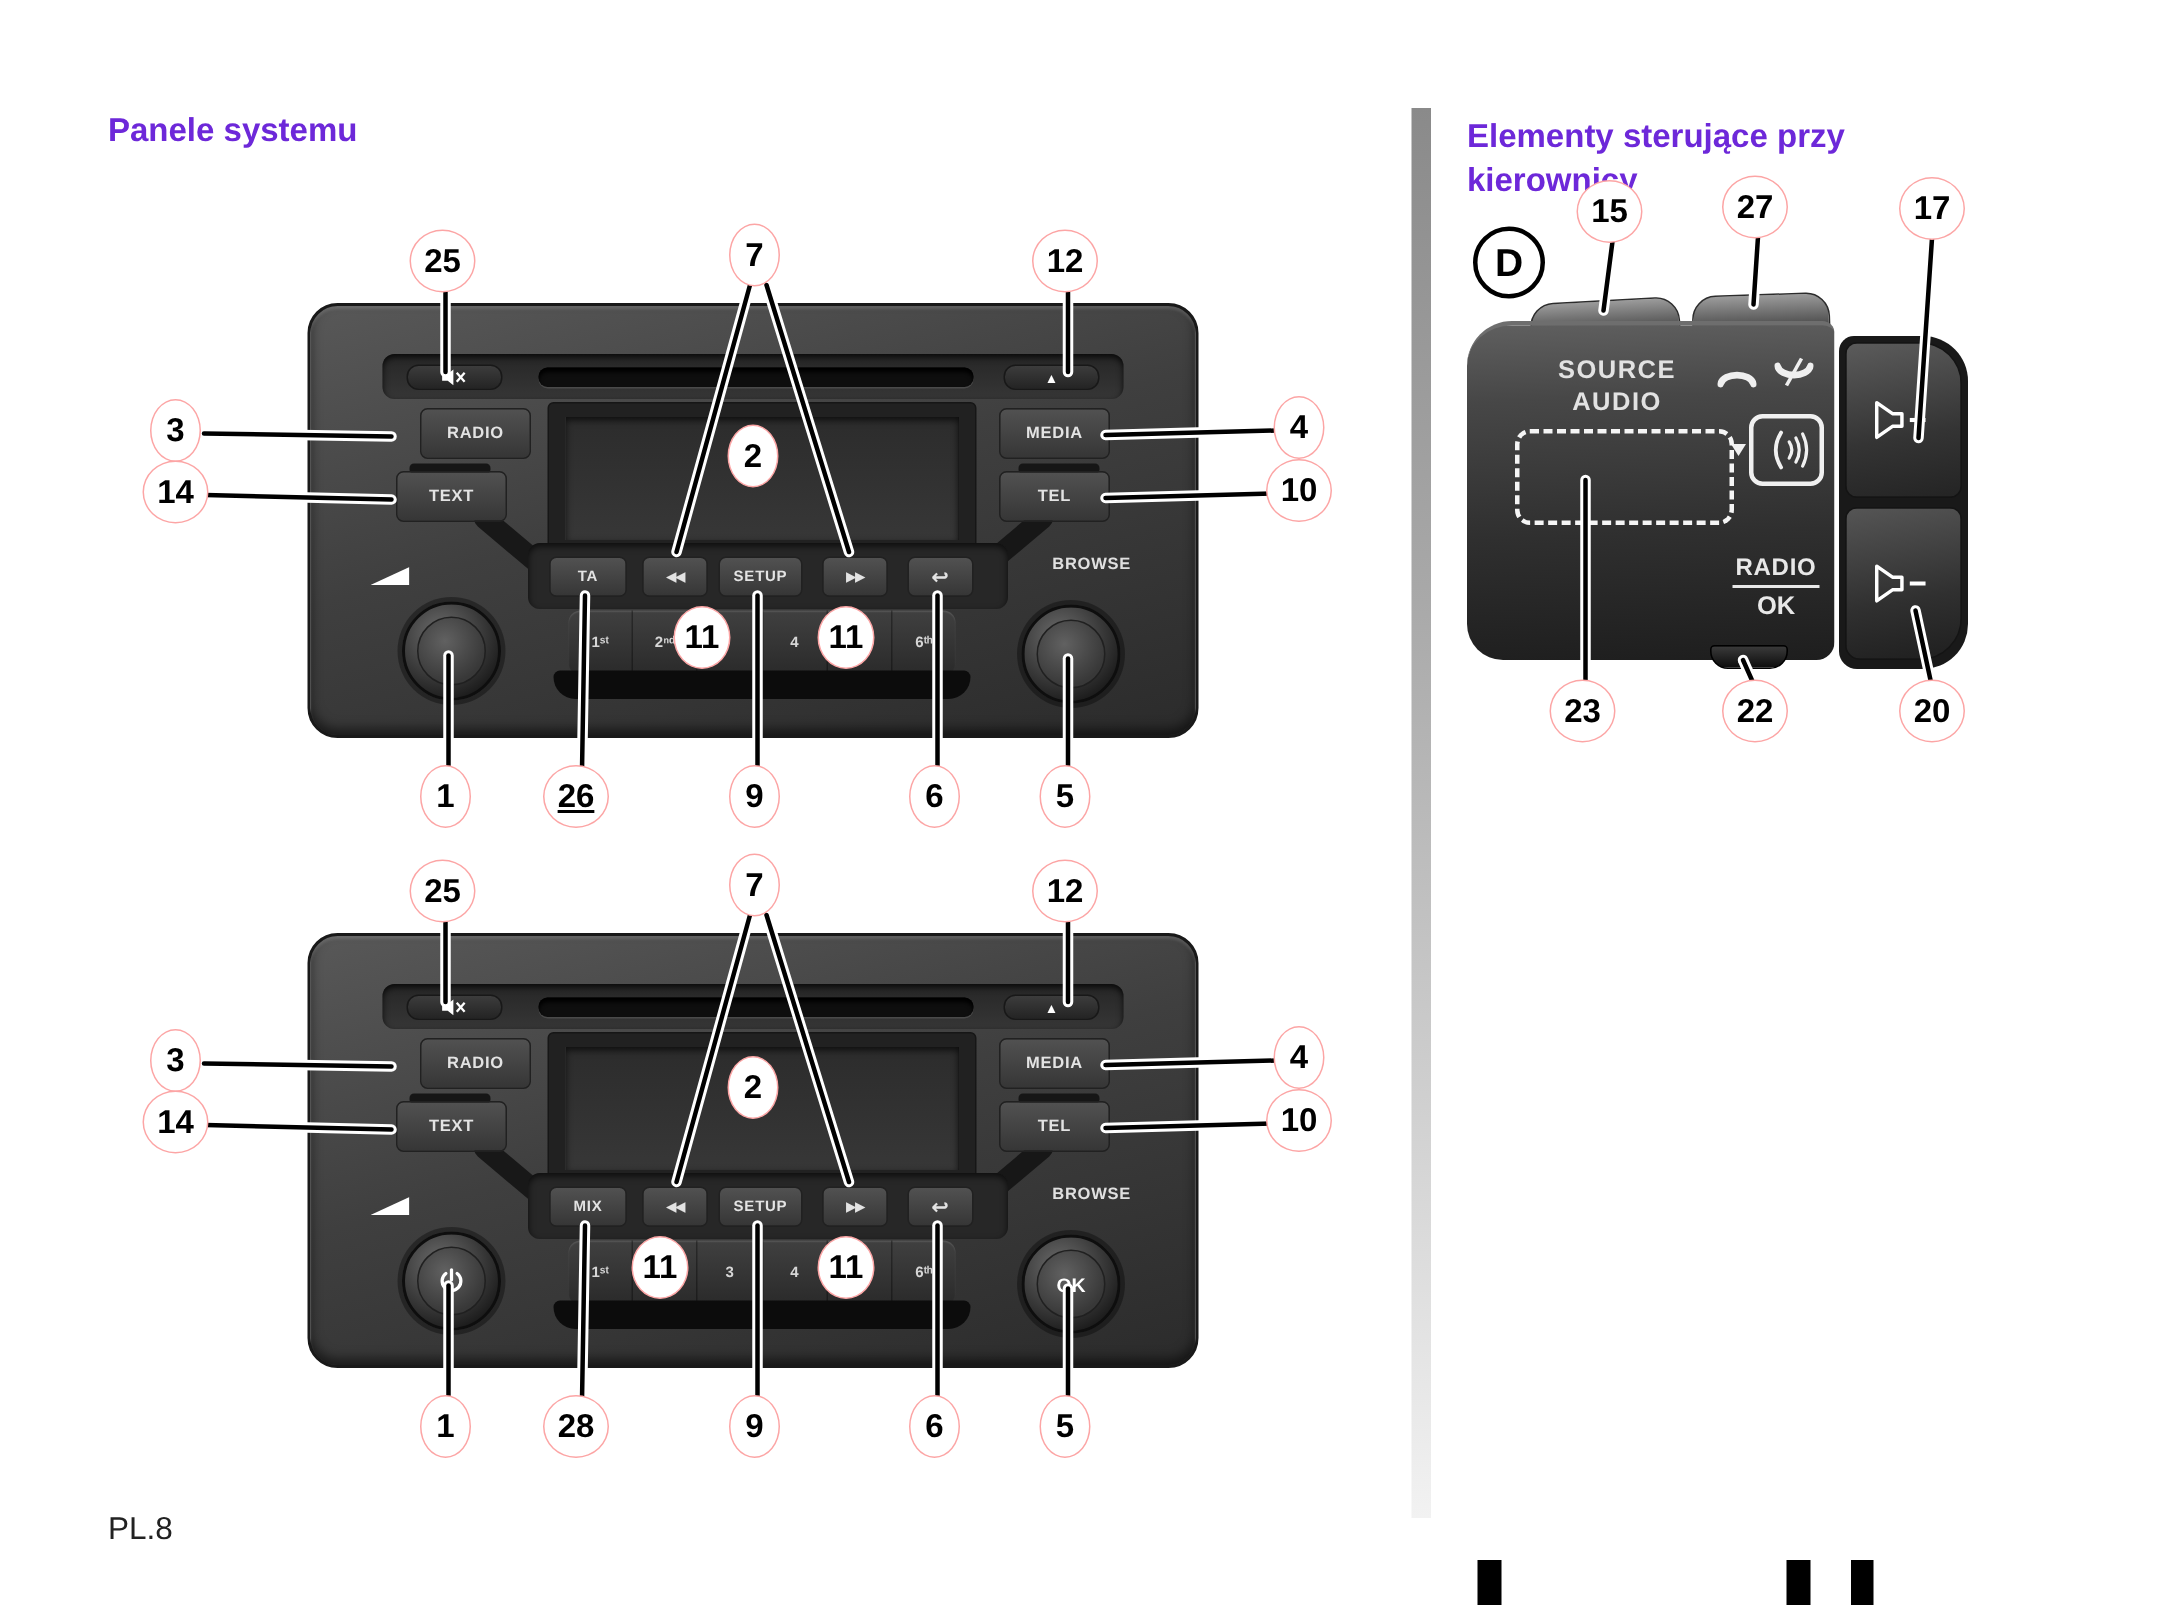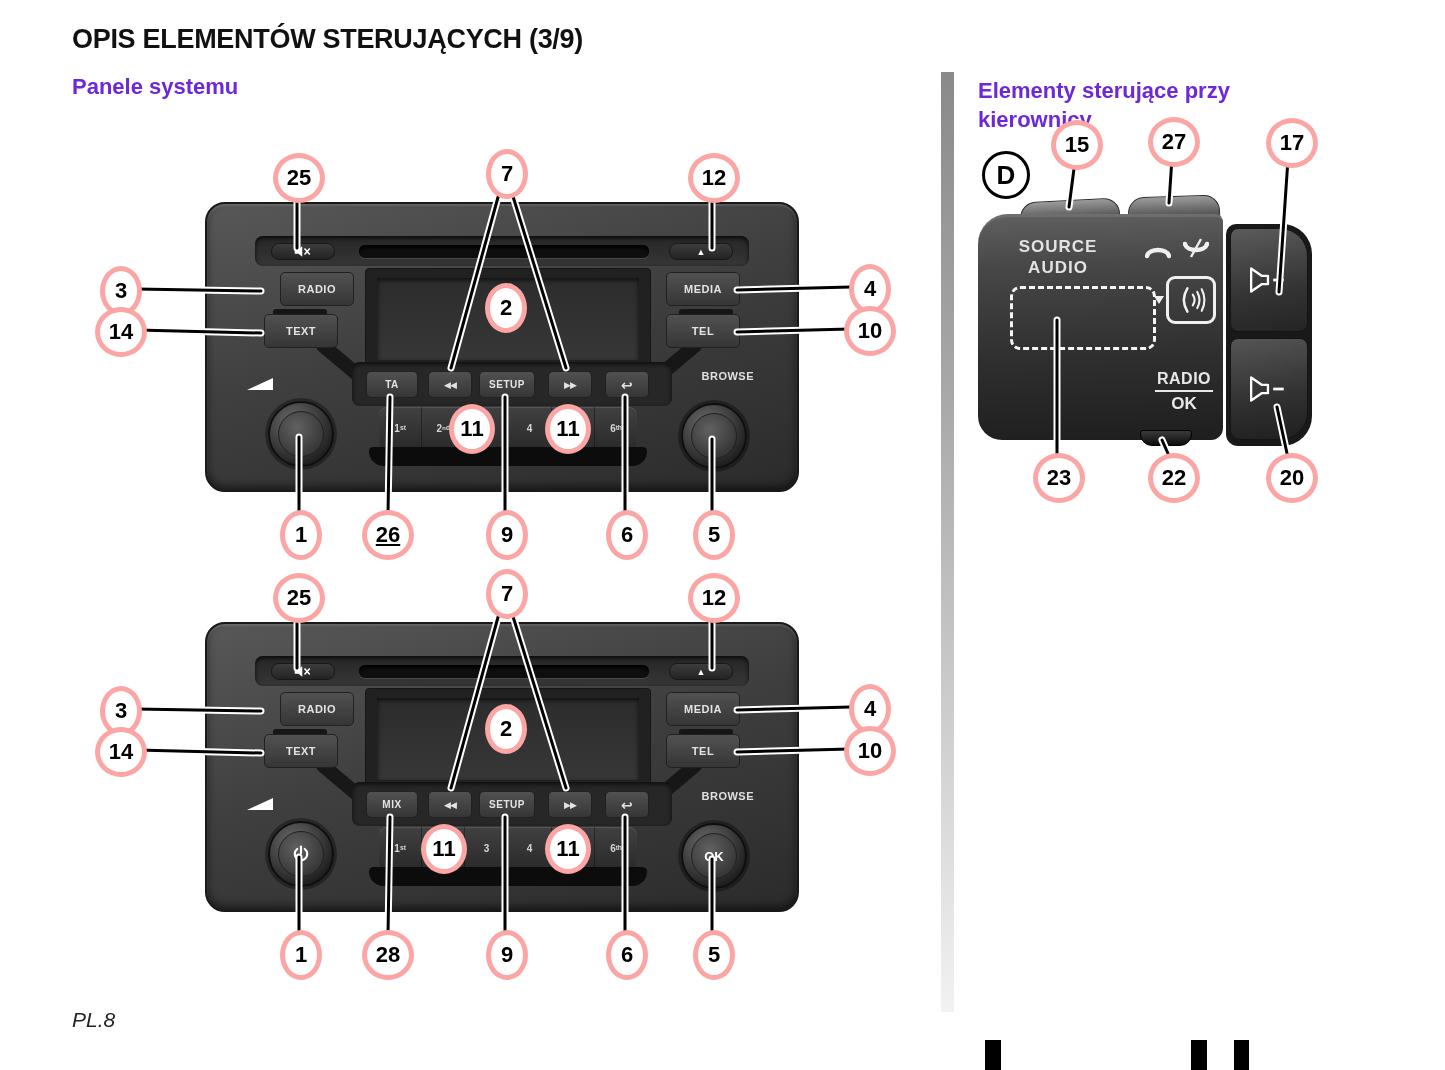--- a/index.html
+++ b/index.html
@@ -3,21 +3,21 @@
 <meta charset="utf-8">
 <style>
   html,body{margin:0;padding:0;background:#e8e8e8;}
   .page{position:relative;width:1445px;height:1070px;background:#ffffff;overflow:hidden;
         font-family:"Liberation Sans","DejaVu Sans",sans-serif;}
   .title{position:absolute;left:72px;top:24px;font-size:27px;font-weight:bold;color:#111;letter-spacing:-0.3px;}
   .subhead{position:absolute;font-size:22px;font-weight:bold;color:#6d28d9;}
   .subhead.left{left:72px;top:74px;}
   .subhead.right{left:978px;top:76px;line-height:29px;width:330px;}
   .preline{white-space:pre-line;}
-  .pagenum{position:absolute;left:72px;top:1008px;font-size:21px;color:#222;font-style:italic;}
+  .pagenum{position:absolute;left:72px;top:1008px;font-size:21px;color:#222;}
   .sepbar{position:absolute;left:941px;top:72px;width:13px;height:940px;
           background:linear-gradient(180deg,#8a8a8a 0%,#a9a9a9 35%,#cfcfcf 70%,#f2f2f2 100%);}
   .pmark{position:absolute;top:1040px;height:30px;background:#000;}
   .pm1{left:985px;width:16px;} .pm2{left:1191px;width:16px;} .pm3{left:1234px;width:15px;}
 
   
   .panel{position:absolute;width:590px;height:286px;border-radius:20px;border:2px solid #191919;
          background:linear-gradient(165deg,#585858 0%,#3f3f3f 45%,#2b2b2b 100%);
          box-shadow:inset 0 2px 2px rgba(255,255,255,.14), inset 0 -4px 8px rgba(0,0,0,.55);z-index:1;}
   .panel *{position:absolute;box-sizing:border-box;}
@@ -78,46 +78,45 @@
           background:linear-gradient(178deg,#5f5f5f 0%,#474747 22%,#2f2f2f 62%,#1e1e1e 100%);}
   .s-wheel{left:170px;top:240px;width:52px;height:16px;background:linear-gradient(#3a3a3a,#0d0d0d);
            border-radius:3px 3px 12px 12px;z-index:3;border:1px solid #000;}
   .s-module{left:256px;top:34px;width:86px;height:222px;background:#191919;border-radius:10px 30px 30px 12px;z-index:2;}
   .s-volup{left:260px;top:38px;width:78px;height:104px;border-radius:8px 28px 8px 8px;
            background:linear-gradient(170deg,#5b5b5b,#343434 60%,#242424);border:1px solid #141414;
            display:flex;align-items:center;justify-content:center;z-index:3;}
   .s-voldn{left:260px;top:148px;width:78px;height:102px;border-radius:8px 8px 28px 10px;
            background:linear-gradient(170deg,#555,#303030 60%,#1f1f1f);border:1px solid #141414;
            display:flex;align-items:center;justify-content:center;z-index:3;}
-  .s-source{left:28px;top:46px;width:120px;text-align:center;color:#e2e2e2;font-weight:bold;
+  .s-source{left:48px;top:46px;width:120px;text-align:center;color:#e2e2e2;font-weight:bold;
             font-size:17px;line-height:21px;letter-spacing:1px;z-index:3;}
   .s-phone1{left:175px;top:55px;z-index:3;} .s-phone2{left:213px;top:48px;z-index:3;}
   .s-voice{left:196px;top:86px;width:50px;height:48px;border:3px solid #f0f0f0;border-radius:9px;z-index:3;
            display:flex;align-items:center;justify-content:center;}
   .s-varrow{left:184px;top:106px;width:0;height:0;z-index:3;
             border-left:5px solid transparent;border-right:5px solid transparent;border-top:8px solid #f0f0f0;}
   .s-dashed{left:40px;top:96px;width:146px;height:64px;border:3px dashed #f5f5f5;border-radius:10px;z-index:3;}
   .s-modeok{left:178px;top:180px;width:72px;text-align:center;z-index:3;color:#e8e8e8;font-weight:bold;}
   .s-mode{position:static;display:inline-block;font-size:16px;border-bottom:2px solid #e8e8e8;padding:0 2px 2px 2px;letter-spacing:.5px;}
   .s-ok{position:static;display:block;font-size:17px;margin-top:2px;}
   .dlabel{position:absolute;left:982px;top:151px;width:42px;height:42px;border:3px solid #000;border-radius:50%;
           background:#fff;display:flex;align-items:center;justify-content:center;font-size:26px;font-weight:bold;z-index:4;}
 
   
   #callout-svg{position:absolute;left:0;top:0;z-index:8;pointer-events:none;}
-  .callout{position:absolute;background:#fff;border:5px solid #fca5a5;border-radius:50%;
+  .callout{position:absolute;background:#fff;border:1px solid #fca5a5;border-radius:50%;
            display:flex;align-items:center;justify-content:center;
            font-weight:bold;font-size:22px;color:#000;z-index:10;}
 </style>
 </head>
 <body>
 
 <div class="page">
 
-  <div class="title">OPIS ELEMENTÓW STERUJĄCYCH (3/9)</div>
   <div class="subhead left">Panele systemu</div>
   <div class="sepbar"></div>
   <div class="subhead right preline">Elementy sterujące przy
 kierownicy</div>
 
   <div class="panel" style="left:205px;top:202px;">
     <div class="p-accent al"></div>
     <div class="p-accent ar"></div>
     <div class="p-topstrip"></div>
     <div class="p-mute">

